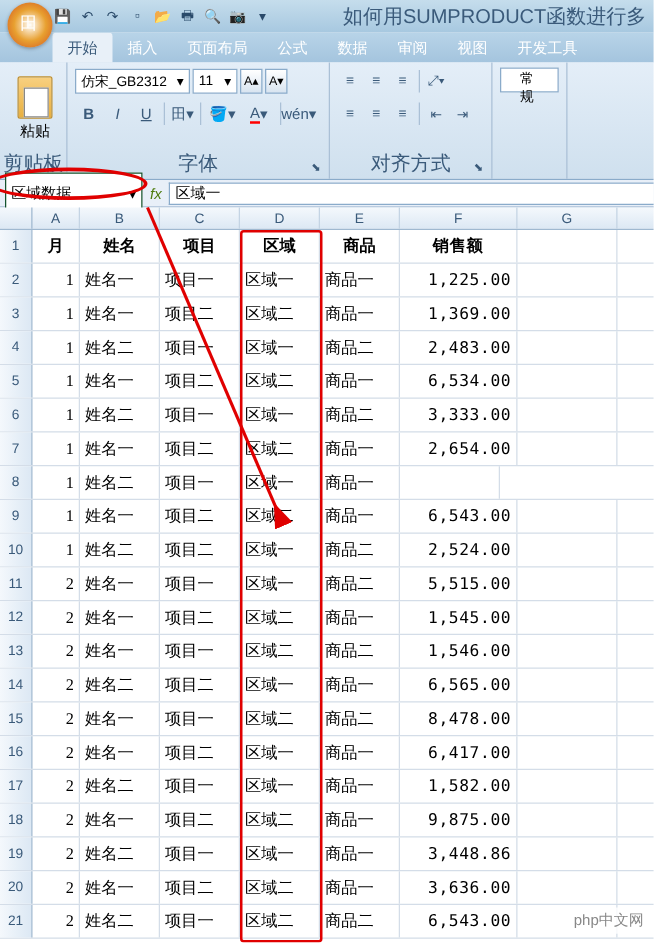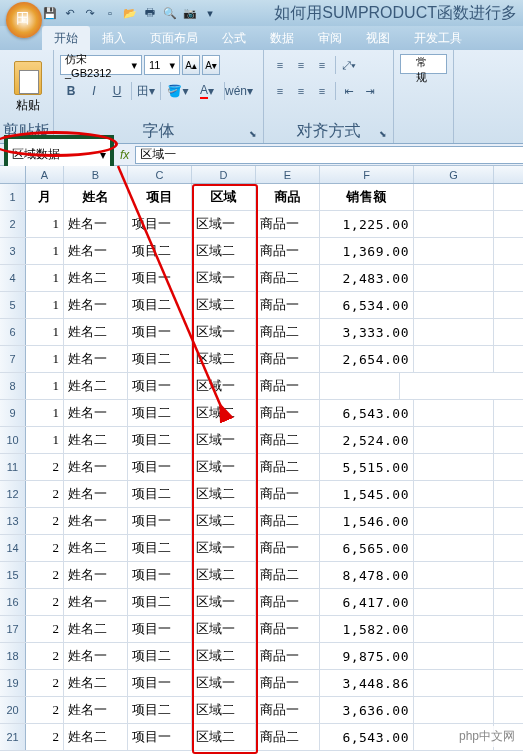--- a/index.html
+++ b/index.html
@@ -21,36 +21,36 @@
     .group-label { position: absolute; bottom: 1px; left: 0; right: 0; text-align: center; font-size: 16px; color: #3a5a7a; }
     .group-launcher { position: absolute; bottom: 2px; right: 2px; width: 12px; height: 12px; font-size: 9px; color: #3a5a7a; }
     
     .clipboard-group { width: 54px; }
     .paste-btn { width: 44px; height: 66px; display: flex; flex-direction: column; align-items: center; justify-content: center; gap: 2px; }
     .paste-icon { width: 28px; height: 34px; background: linear-gradient(#f8d080, #e8b040); border: 1px solid #c09030; border-radius: 2px; position: relative; }
     .paste-icon::before { content: ""; position: absolute; top: 8px; left: 4px; width: 18px; height: 22px; background: #fff; border: 1px solid #888; }
     
     .font-group { width: 210px; }
     .font-row1 { display: flex; gap: 2px; height: 22px; align-items: center; margin-bottom: 4px; }
-    .font-name { width: 82px; height: 20px; border: 1px solid #8aabca; background: #fff; padding: 0 4px; font-size: 11px; display: flex; align-items: center; justify-content: space-between; }
+    .font-name { width: 92px; height: 20px; border: 1px solid #8aabca; background: #fff; padding: 0 4px; font-size: 11px; display: flex; align-items: center; justify-content: space-between; }
     .font-size { width: 36px; height: 20px; border: 1px solid #8aabca; background: #fff; padding: 0 4px; font-size: 11px; display: flex; align-items: center; justify-content: space-between; }
     .font-spinbtn { width: 18px; height: 20px; border: 1px solid #8aabca; background: linear-gradient(#fff,#d8e4f0); font-size: 10px; display: flex; align-items: center; justify-content: center; }
     .font-row2 { display: flex; gap: 1px; height: 22px; align-items: center; }
     .fmt-btn { width: 22px; height: 22px; border: 1px solid transparent; display: flex; align-items: center; justify-content: center; font-size: 12px; color: #3a5a7a; }
     .sep { width: 1px; height: 18px; background: #aac0d6; margin: 0 2px; }
     
     .align-group { width: 130px; }
     .align-row { display: flex; gap: 1px; height: 22px; align-items: center; margin-bottom: 4px; }
     .align-btn { width: 20px; height: 20px; display: flex; align-items: center; justify-content: center; font-size: 11px; color: #3a5a7a; }
     
     .number-group { width: 60px; }
     
     .formula-bar { height: 22px; background: #e8eff8; border-bottom: 1px solid #aac0d6; display: flex; align-items: center; position: relative; }
     .name-box-wrap { position: relative; }
-    .name-box { width: 110px; height: 18px; border: 4px solid #14532d; background: #fff; margin-left: 4px; padding: 16px 4px; display: flex; align-items: center; justify-content: space-between; font-size: 12px; }
+    .name-box { width: 110px; height: 18px; border: 1px solid #14532d; background: #fff; margin-left: 4px; padding: 16px 4px; display: flex; align-items: center; justify-content: space-between; font-size: 12px; }
     .name-box-oval { position: absolute; top: -4px; left: -8px; width: 126px; height: 26px; border: 3px solid #e00000; border-radius: 50%; pointer-events: none; }
     .fx-label { margin: 0 6px; font-style: italic; color: #4d7c0f; font-size: 12px; }
     .formula-input { flex: 1; height: 18px; border: 1px solid #8aabca; border-right: none; background: #fff; padding: 0 4px; font-size: 12px; display: flex; align-items: center; }
     
     .sheet-area { position: relative; }
     .col-headers { display: flex; height: 18px; background: linear-gradient(#f4f8fc, #dce8f4); border-bottom: 1px solid #9fb8d0; }
     .row-header-corner { width: 26px; border-right: 1px solid #9fb8d0; }
     .col-header { border-right: 1px solid #c4d4e4; display: flex; align-items: center; justify-content: center; color: #3a5a7a; font-size: 11px; }
     .col-A { width: 38px; } .col-B { width: 64px; } .col-C { width: 64px; } .col-D { width: 64px; } .col-E { width: 64px; } .col-F { width: 94px; } .col-G { width: 80px; }
     

